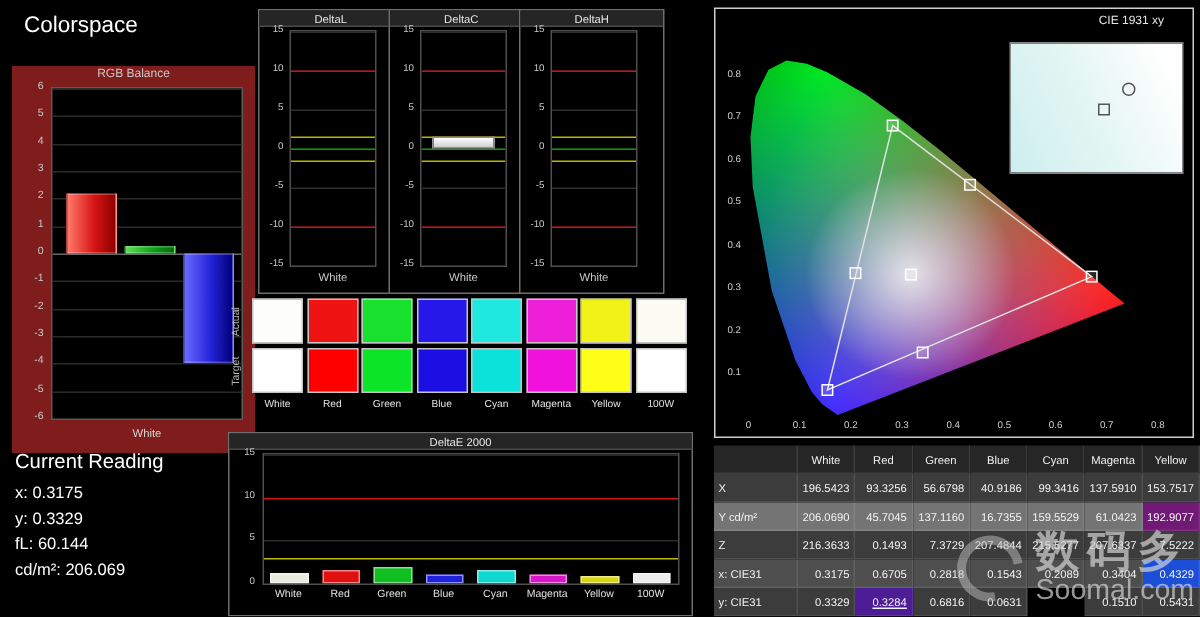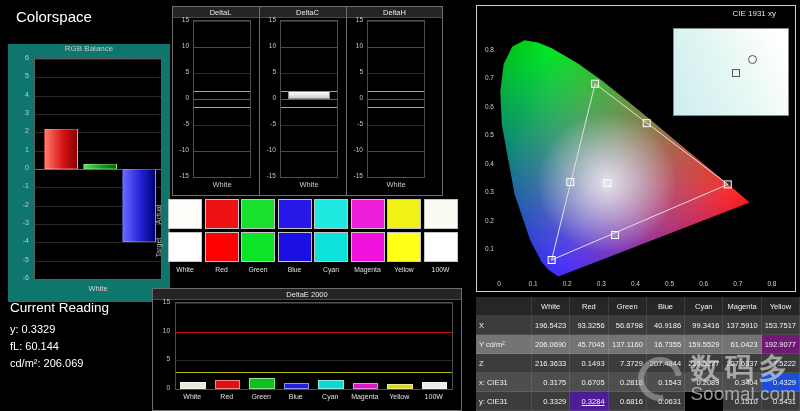--- a/index.html
+++ b/index.html
@@ -1,20 +1,20 @@
 <!DOCTYPE html>
 <html><head>
 <meta charset="utf-8">
 <style>
 *{margin:0;padding:0;box-sizing:border-box}
 html,body{background:#000}
 .stage{position:relative;width:800px;height:411px;background:#000;font-family:"Liberation Sans",sans-serif;color:#fff;overflow:hidden}
 .abs{position:absolute}
 .app-title{position:absolute;left:16px;top:8px;font-size:15px;color:#fff}
-.panel{position:absolute;background:#0f766e}
+.panel{position:absolute;background:#7f1d1d}
 .ptitle{position:absolute;top:0;left:0;width:100%;text-align:center;font-size:8px;color:#c8c8c8}
 .plot{position:absolute;border:1px solid #5a5a5a;background:#000;overflow:hidden}
 .hline{position:absolute;left:0;right:0;height:1px}
 .bar{position:absolute}
 .xlab{position:absolute;font-size:7.5px;color:#d6d6d6;text-align:center}
 .dpanel{position:absolute;width:97px;height:190px;border:1px solid #6e6e6e;background:#000}
 .dtitle{position:absolute;top:0;left:0;right:0;height:11px;line-height:11px;background:#252525;border-bottom:1px solid #4a4a4a;font-size:7.5px;color:#e8e8e8;text-align:center}
 .dticks{position:absolute;left:0;top:13px;width:19px;height:156px}
 .dplot{position:absolute;left:20px;top:13px;width:58px;height:158px;border:1px solid #4f4f4f;overflow:hidden}
 .dxlabel{position:absolute;left:20px;top:173px;width:58px;text-align:center;font-size:7.5px;color:#c8c8c8}
@@ -81,20 +81,21 @@
         <div class="hline" style="top: 220px; background: rgb(42, 42, 42);"></div>
         <div class="bar" style="left: 9px; width: 34px; top: 69.6667px; height: 40.3333px; background: linear-gradient(90deg, rgb(255, 122, 106) 0%, rgb(216, 20, 20) 55%, rgb(138, 0, 0) 100%); border: 1px solid rgba(255, 255, 255, 0.25);"></div>
         <div class="bar" style="left: 48px; width: 34px; top: 104.5px; height: 5.5px; background: linear-gradient(90deg, rgb(90, 224, 90) 0%, rgb(14, 162, 26) 55%, rgb(4, 106, 12) 100%); border: 1px solid rgba(255, 255, 255, 0.25);"></div>
         <div class="bar" style="left: 87px; width: 34px; top: 110px; height: 73.3333px; background: linear-gradient(90deg, rgb(106, 106, 255) 0%, rgb(34, 34, 216) 55%, rgb(0, 0, 120) 100%); border: 1px solid rgba(255, 255, 255, 0.25);"></div>
       </div>
     <div class="xlab" style="left:26px;top:240px;width:128px">White</div>
   </div>
 
   <div class="reading">
     <div class="rt">Current Reading</div>
+    <div class="rl">x: 0.3175</div>
     <div class="rl">y: 0.3329</div>
     <div class="rl">fL: 60.144</div>
     <div class="rl">cd/m²: 206.069</div>
   </div>
 
   <div class="dpanel" style="left:172px;top:6px">
     <div class="dtitle">DeltaL</div>
     <div class="dticks">
         <div style="position: absolute; right: 3px; top: -4px; font-size: 6.5px; color: rgb(200, 200, 200);">15</div>
         <div style="position: absolute; right: 3px; top: 22px; font-size: 6.5px; color: rgb(200, 200, 200);">10</div>

